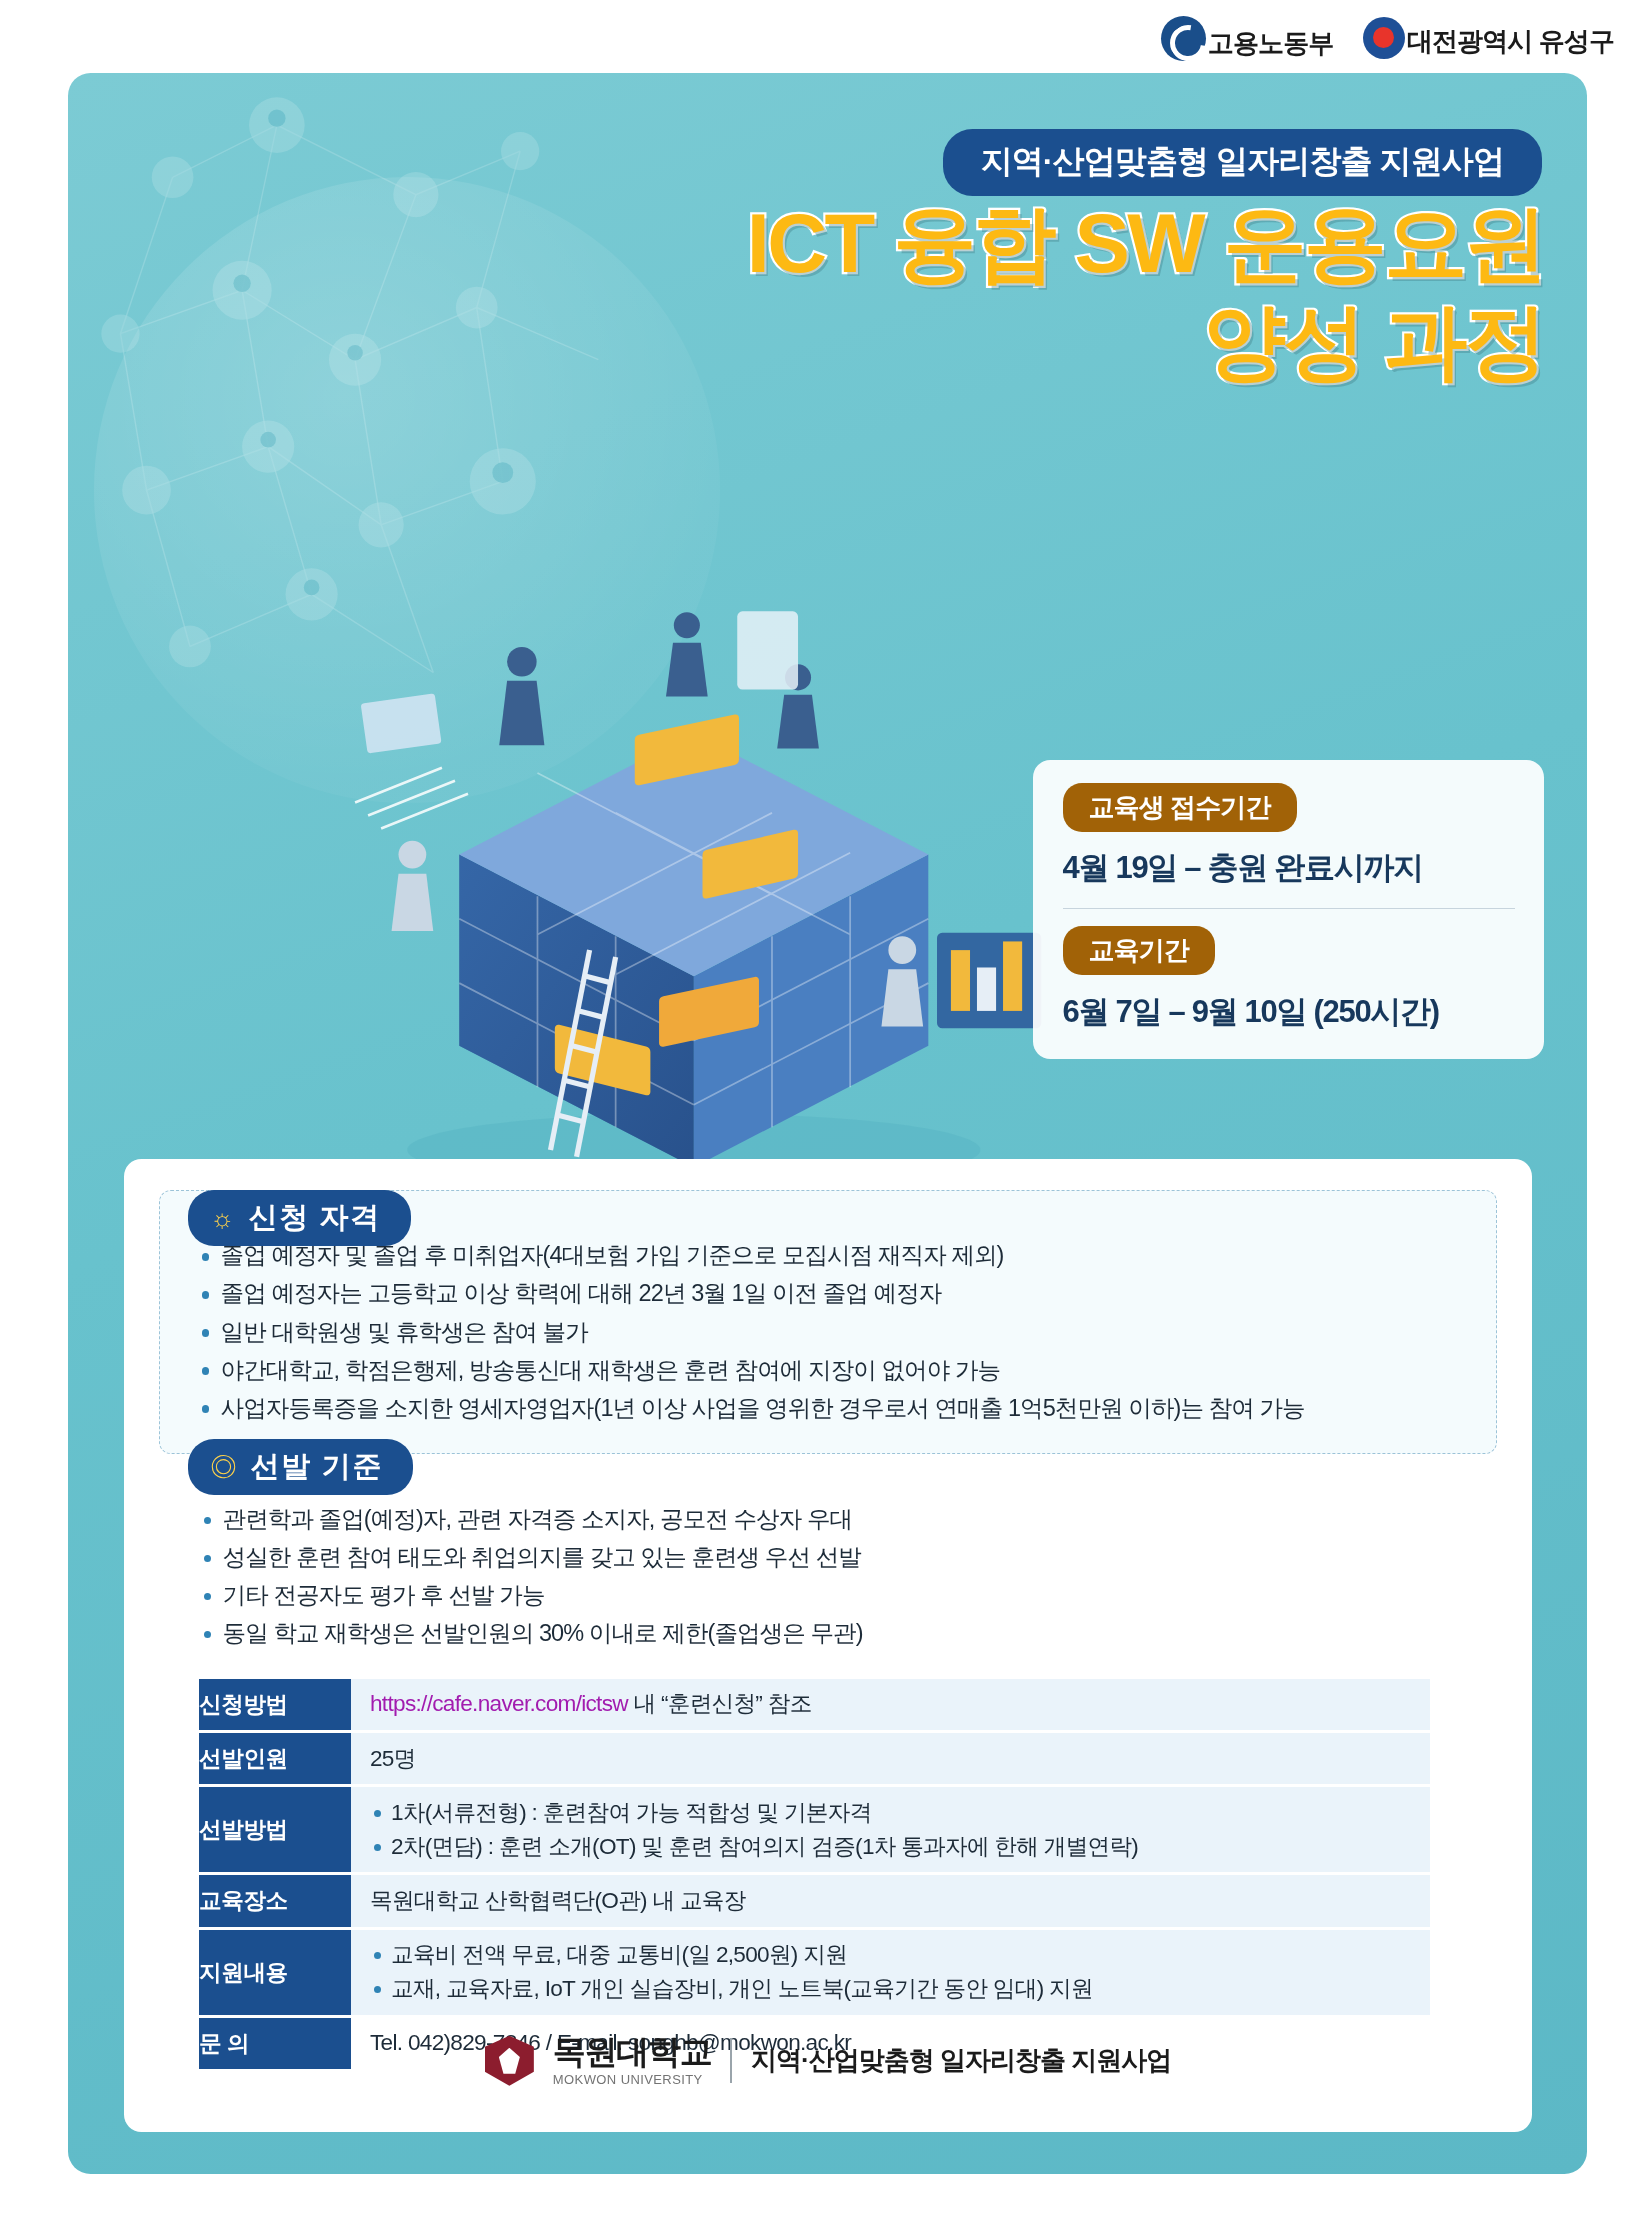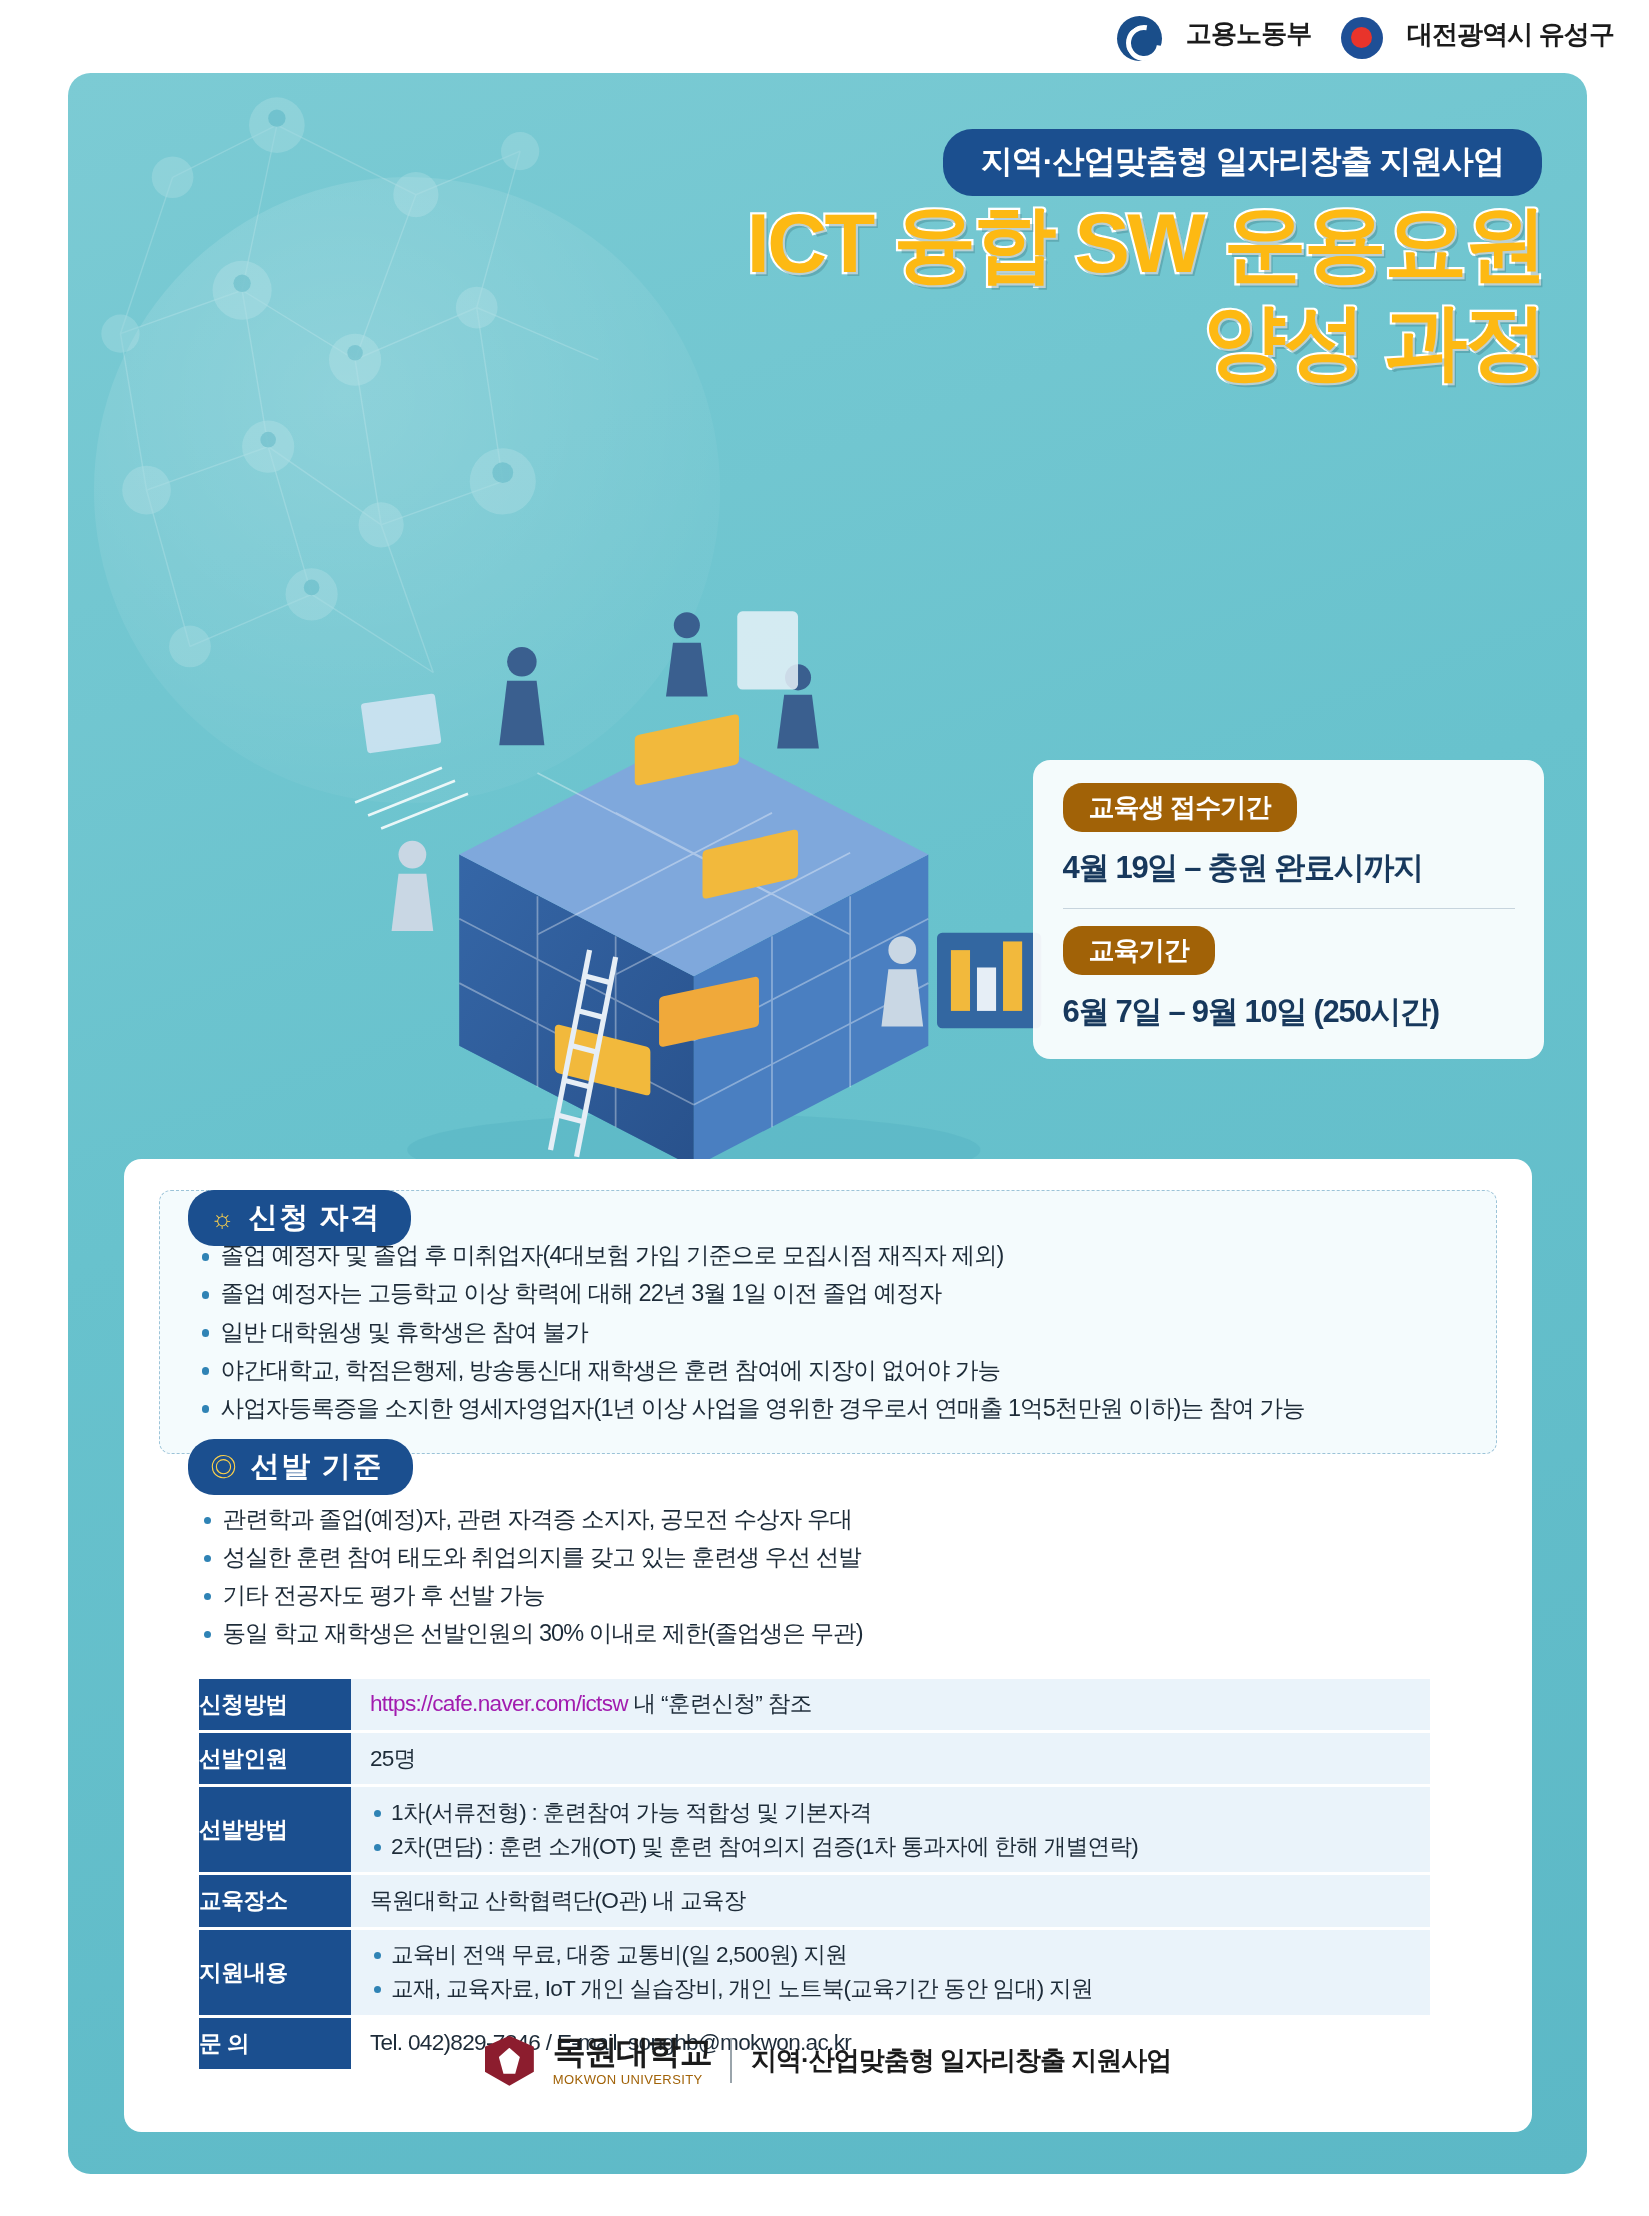--- a/index.html
+++ b/index.html
@@ -19,21 +19,21 @@
 
   
   .logo-bar {
     position: absolute;
     top: 15.6px; right: 35px;
     display: flex;
     align-items: center;
     gap: 29.5px;
     z-index: 40;
   }
-  .logo-group { display: flex; align-items: flex-start; gap: 24px; }
+  .logo-group { display: flex; align-items: flex-end; gap: 2px; }
   .logo-mark-molab {
     width: 45px; height: 45px;
     border-radius: 50%;
     background: #1a4e8a;
     position: relative;
   }
   .logo-mark-molab::after {
     content: "";
     position: absolute;
     left: 9.6px; top: 9.6px;
@@ -289,21 +289,21 @@
     position: relative;
   }
   .mw-mark::after {
     content: "";
     position: absolute; left: 14px; top: 12px;
     width: 21px; height: 26px;
     background: #ffffff;
     clip-path: polygon(50% 0%, 100% 35%, 78% 100%, 22% 100%, 0% 35%);
   }
   .mw-name { font-size: 33px; font-weight: bold; color: #1b1b1b; letter-spacing: -1.3px; line-height: 1; }
-  .mw-en { font-size: 13px; color: #a16207; letter-spacing: 0.4px; margin-top: 4.3px; }
+  .mw-en { font-size: 13px; color: #737373; letter-spacing: 0.4px; margin-top: 4.3px; }
   .foot-div { width: 1.7px; height: 45px; background: #9aa4ab; }
   .foot-text { font-size: 26px; font-weight: bold; color: #1b1b1b; letter-spacing: -1px; }
 </style>
 </head>
 <body>
 
 <div class="poster">
 
   <div class="logo-bar">
     <div class="logo-group">

